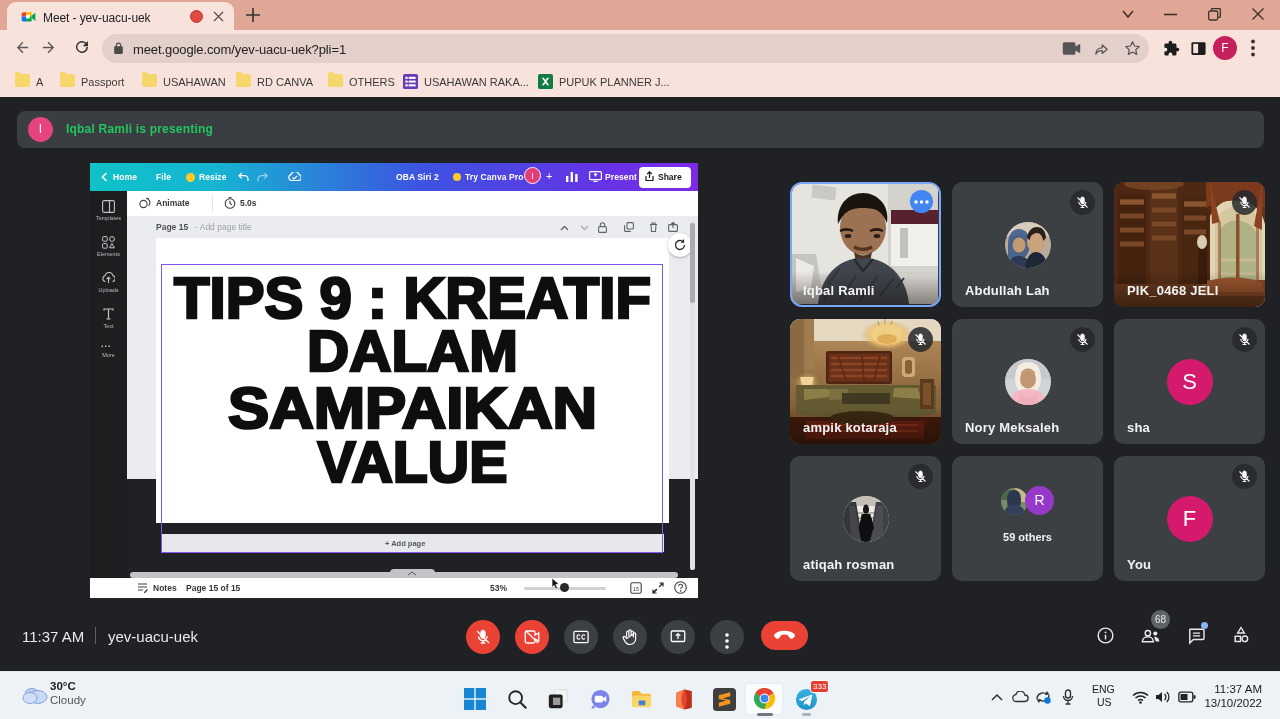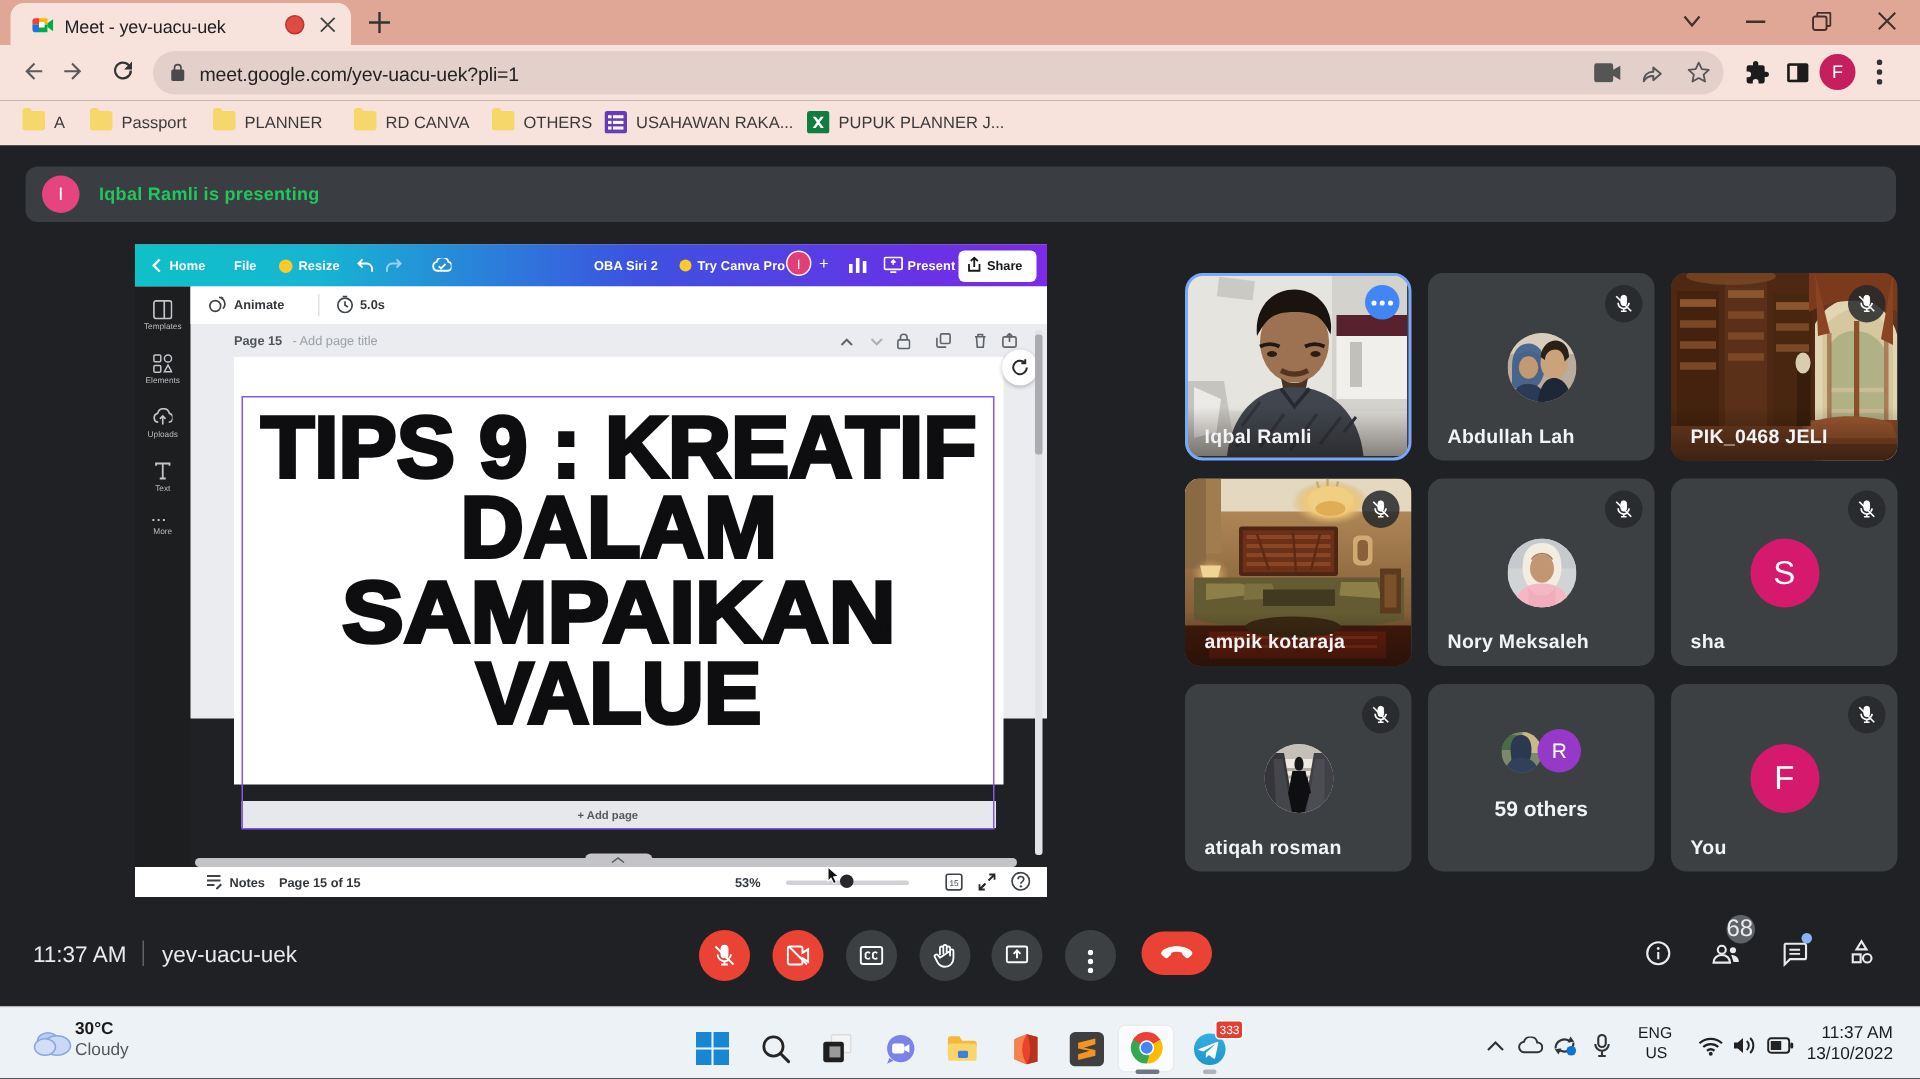--- a/index.html
+++ b/index.html
@@ -113,21 +113,21 @@
       <circle cx="2" cy="15.5" r="1.9" fill="#333"></circle>
     </svg>
   </div>
 
   <div class="abs" id="bookmarks">
     <div class="bmfolder" style="left:15px"></div>
     <span class="bmlabel" style="left:36px">A</span>
     <div class="bmfolder" style="left:60px"></div>
     <span class="bmlabel" style="left:81px">Passport</span>
     <div class="bmfolder" style="left:142px"></div>
-    <span class="bmlabel" style="left:163px">PLANNER</span>
+    <span class="bmlabel" style="left:163px">USAHAWAN</span>
     <div class="bmfolder" style="left:236px"></div>
     <span class="bmlabel" style="left:257px">RD CANVA</span>
     <div class="bmfolder" style="left:328px"></div>
     <span class="bmlabel" style="left:349px">OTHERS</span>
     <svg class="abs" style="left:403px;top:7px" width="15" height="15" viewBox="0 0 16 16">
       <rect width="16" height="16" rx="2" fill="#673ab7"></rect>
       <rect x="2.5" y="3" width="2.5" height="2.2" fill="#fff"></rect>
       <rect x="6" y="3" width="7.5" height="2.2" fill="#fff"></rect>
       <rect x="2.5" y="7" width="2.5" height="2.2" fill="#fff"></rect>
       <rect x="6" y="7" width="7.5" height="2.2" fill="#fff"></rect>
@@ -551,21 +551,21 @@
         <g clip-path="url(#cav4)">
           <rect width="27" height="27" fill="#7a8a6a"></rect>
           <rect x="14" y="0" width="13" height="14" fill="#c8b88a"></rect>
           <rect x="0" y="2" width="10" height="10" fill="#4a6a4a"></rect>
           <ellipse cx="13" cy="12" rx="5" ry="6" fill="#b98d66"></ellipse>
           <path d="M6 12c0-7 3-10 7-10s7 3 7 10c0 4-1 7-3 9l-10 1z" fill="#2c3850"></path>
           <path d="M2 27c2-8 6-10 11-10s10 2 12 10z" fill="#32405c"></path>
         </g>
       </svg>
       <div class="abs" style="left:73px;top:30px;width:29px;height:29px;border-radius:50%;background:#9639c9;color:#fff;font-size:14px;text-align:center;line-height:29px;">R</div>
-      <span class="abs" style="left:0;top:75px;width:151px;text-align:center;font-size:14px;font-weight:bold;color:#f1f3f4;">59 others</span>
+      <span class="abs" style="left:0;top:75px;width:151px;text-align:center;font-size:11px;font-weight:bold;color:#f1f3f4;">59 others</span>
     </div>
     <div class="tile" style="left:1114px;top:359px;">
       <div class="avcirc" style="background:#d5196c;">F</div>
       <div class="mute">
         <svg style="margin:5px" width="15" height="15" viewBox="0 0 24 24">
           <path d="M12 14a3 3 0 003-3V6a3 3 0 00-6 0v5a3 3 0 003 3z" fill="#fff" stroke="#fff" stroke-width="1"></path>
           <path d="M6 11a6 6 0 0010.2 4.3M17.8 11A6 6 0 0116 14.5M12 17v3M9 20h6" fill="none" stroke="#fff" stroke-width="1.8"></path>
           <path d="M4 4l16 16" stroke="#fff" stroke-width="1.8"></path>
         </svg>
       </div>
@@ -620,21 +620,21 @@
         <circle cx="12" cy="12" r="9.3" fill="none" stroke="#e8eaed" stroke-width="1.8"></circle>
         <path d="M12 11v6" stroke="#e8eaed" stroke-width="1.8"></path>
         <circle cx="12" cy="8" r="1.2" fill="#e8eaed"></circle>
       </svg>
       <svg class="abs" style="left:1140px;top:29px" width="22" height="17" viewBox="0 0 28 20">
         <circle cx="10" cy="7" r="3.4" fill="none" stroke="#e8eaed" stroke-width="1.8"></circle>
         <path d="M3 18c0-4 3.2-6.5 7-6.5s7 2.5 7 6.5z" fill="none" stroke="#e8eaed" stroke-width="1.8"></path>
         <circle cx="19.5" cy="7.5" r="2.6" fill="#e8eaed"></circle>
         <path d="M18 11.5c3.5 0 6.5 2 6.5 6H20" fill="#e8eaed"></path>
       </svg>
-      <div class="abs" style="left:1151px;top:12px;width:19px;height:19px;border-radius:50%;background:#5f6368;color:#e8eaed;font-size:16px;line-height:19px;">68</div>
+      <div class="abs" style="left:1151px;top:12px;width:19px;height:19px;border-radius:50%;background:#5f6368;color:#e8eaed;font-size:10px;text-align:center;line-height:19px;">68</div>
       <svg class="abs" style="left:1187px;top:28px" width="19" height="19" viewBox="0 0 24 24">
         <path d="M4 4h16a1.5 1.5 0 011.5 1.5v10a1.5 1.5 0 01-1.5 1.5H8l-4.5 4.5V5.5A1.5 1.5 0 014 4z" fill="none" stroke="#e8eaed" stroke-width="1.8"></path>
         <path d="M7.5 9h9M7.5 12.5h9" stroke="#e8eaed" stroke-width="1.6"></path>
       </svg>
       <div class="abs" style="left:1201px;top:24px;width:7px;height:7px;border-radius:50%;background:#8ab4f8;"></div>
       <svg class="abs" style="left:1231px;top:27px" width="20" height="20" viewBox="0 0 24 24">
         <path d="M12 3l4 6.5H8z" fill="none" stroke="#e8eaed" stroke-width="1.7"></path>
         <rect x="5" y="13.5" width="6.3" height="6.3" fill="none" stroke="#e8eaed" stroke-width="1.7"></rect>
         <circle cx="16.6" cy="16.6" r="3.4" fill="none" stroke="#e8eaed" stroke-width="1.7"></circle>
       </svg>

